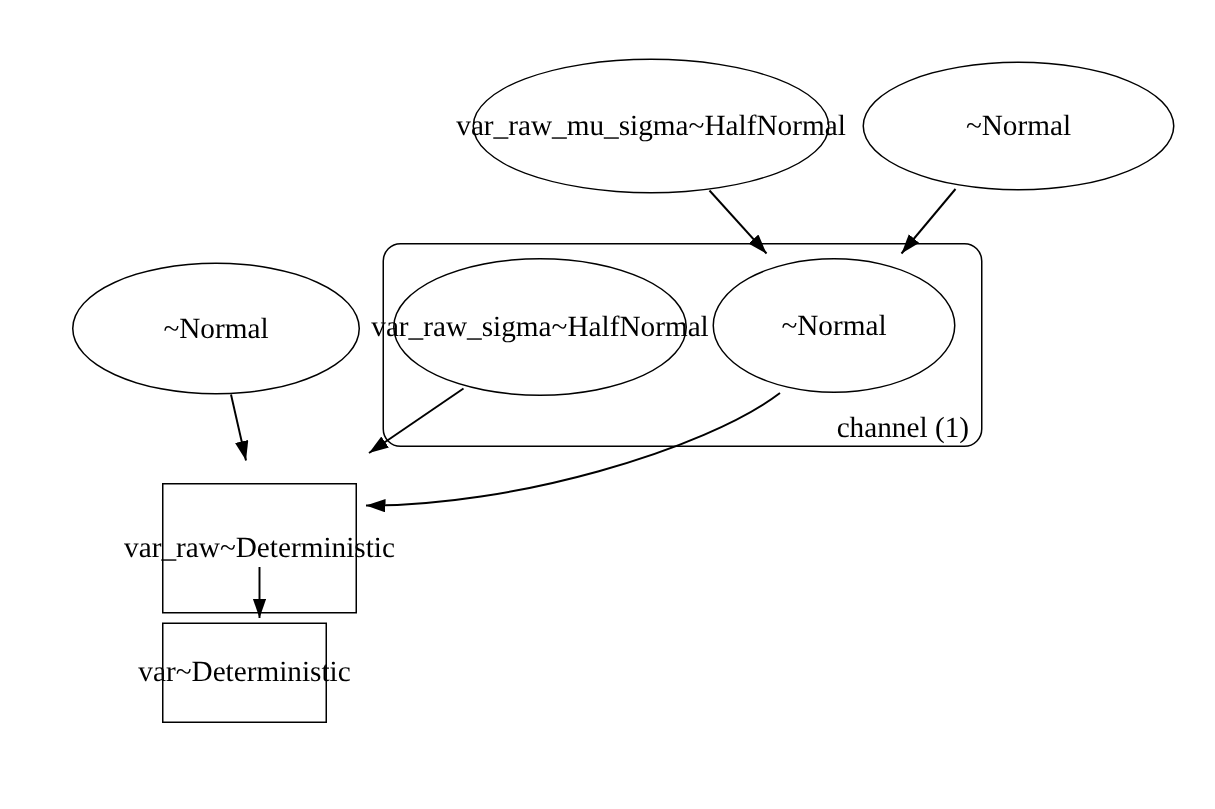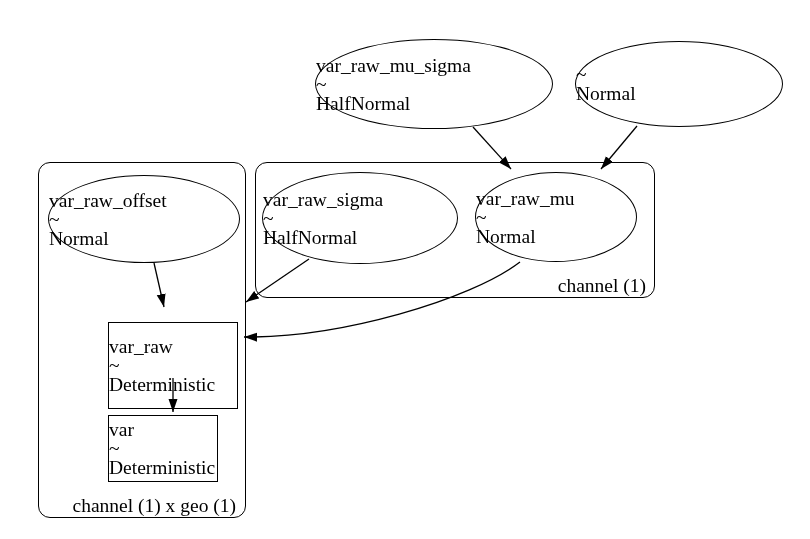--- a/index.html
+++ b/index.html
@@ -23,74 +23,69 @@
   .plate-label {
     position:absolute;
     right:8px;
     bottom:2px;
     white-space:nowrap;
     text-align:center;
   }
   .node {
     position:absolute;
     display:flex;
-    flex-direction:column;
-    align-items:flex-start;
+    flex-direction:row;
+    align-items:center;
     justify-content:center;
     text-align:center;
     background:#ffffff;
     border:1.3px solid #000;
     box-sizing:border-box;
   }
   .node.ellipse { border-radius:50%; }
   .node .line { white-space:nowrap; }
   svg.edges {
     position:absolute;
     left:0; top:0;
     pointer-events:none;
   }
 </style>
 </head>
 <body>
 
 <div class="canvas">
 
-  <div class="plate" style="left:38px; top:162px; width:208px; height:356px;">
-    <span class="plate-label" style="right:9px; bottom:2px;">channel (1) x geo (1)</span>
-  </div>
 
   <div class="plate" style="left:255px; top:162px; width:400px; height:136px;">
     <span class="plate-label">channel (1)</span>
   </div>
 
   <div class="node ellipse" style="left:315px; top:39px; width:238px; height:90px;">
     <span class="line">var_raw_mu_sigma</span>
     <span class="line">~</span>
     <span class="line">HalfNormal</span>
   </div>
 
   <div class="node ellipse" style="left:575px; top:41px; width:208px; height:86px;">
     <span class="line">~</span>
     <span class="line">Normal</span>
   </div>
 
   <div class="node ellipse" style="left:48px; top:175px; width:192px; height:88px;">
-    <span class="line">var_raw_offset</span>
     <span class="line">~</span>
     <span class="line">Normal</span>
   </div>
 
   <div class="node ellipse" style="left:262px; top:172px; width:196px; height:92px;">
     <span class="line">var_raw_sigma</span>
     <span class="line">~</span>
     <span class="line">HalfNormal</span>
   </div>
 
   <div class="node ellipse" style="left:475px; top:172px; width:162px; height:90px;">
-    <span class="line">var_raw_mu</span>
     <span class="line">~</span>
     <span class="line">Normal</span>
   </div>
 
   <div class="node" style="left:108px; top:322px; width:130px; height:87px;">
     <span class="line">var_raw</span>
     <span class="line">~</span>
     <span class="line">Deterministic</span>
   </div>
 

